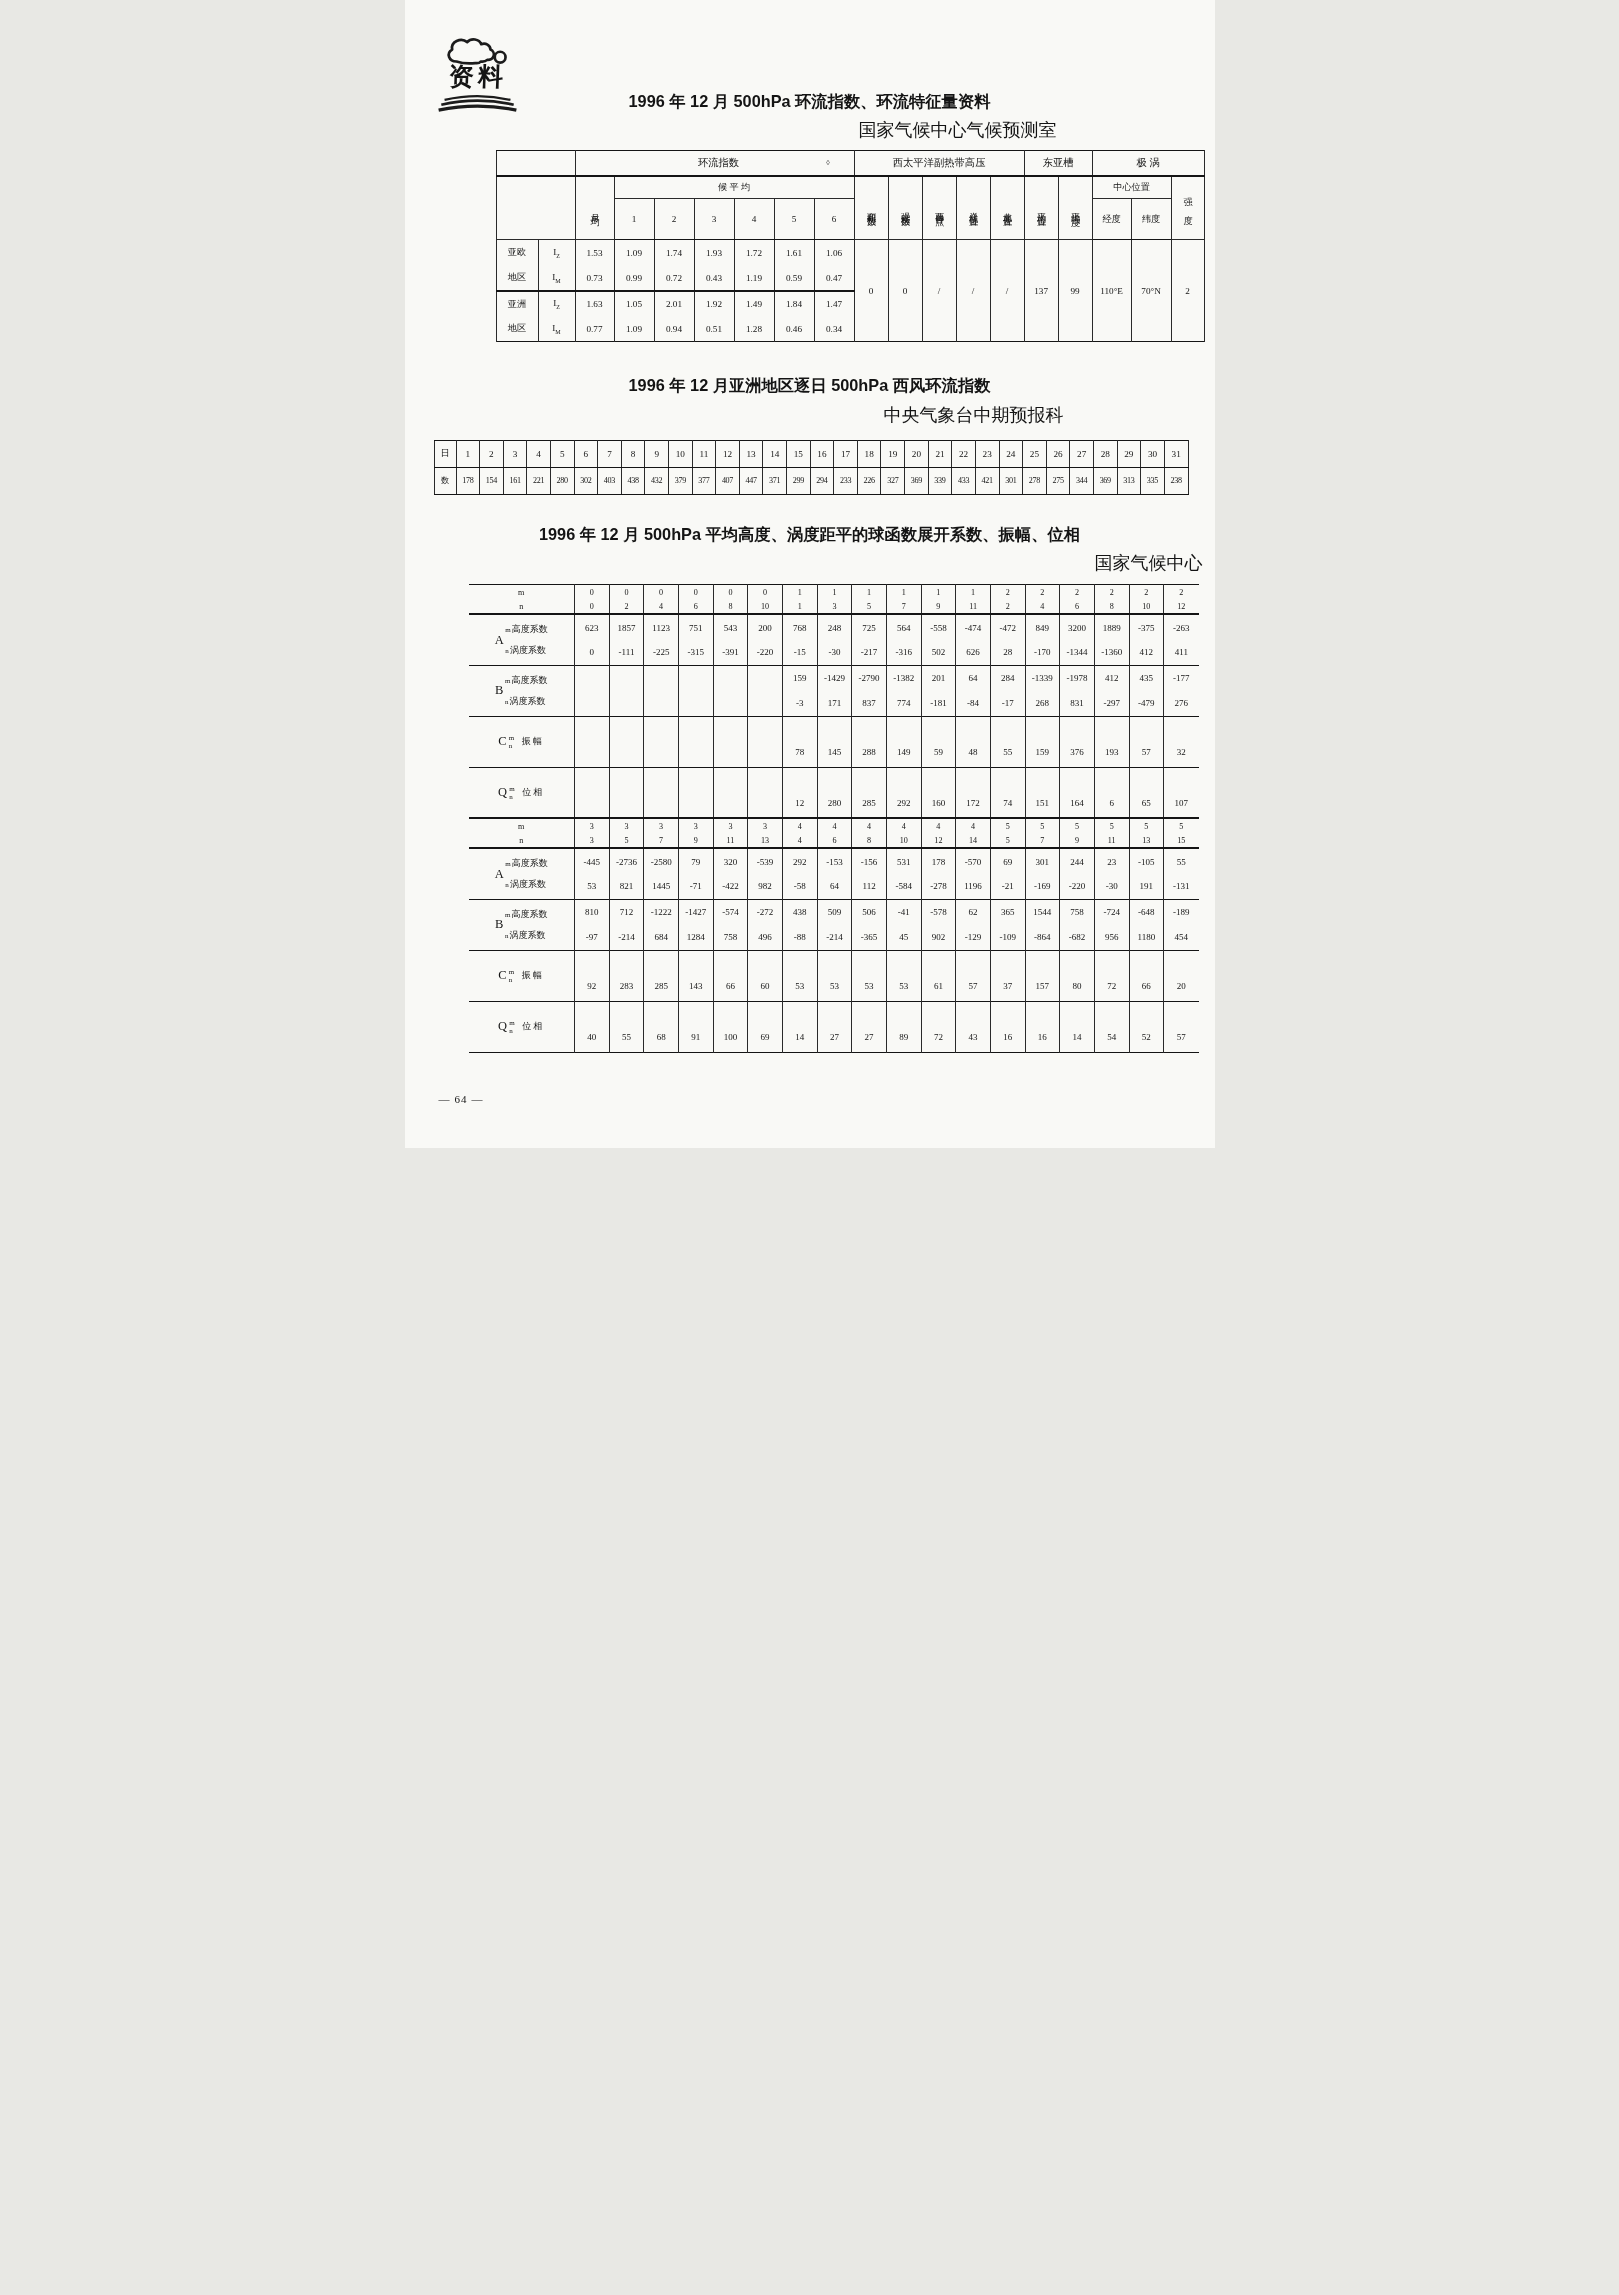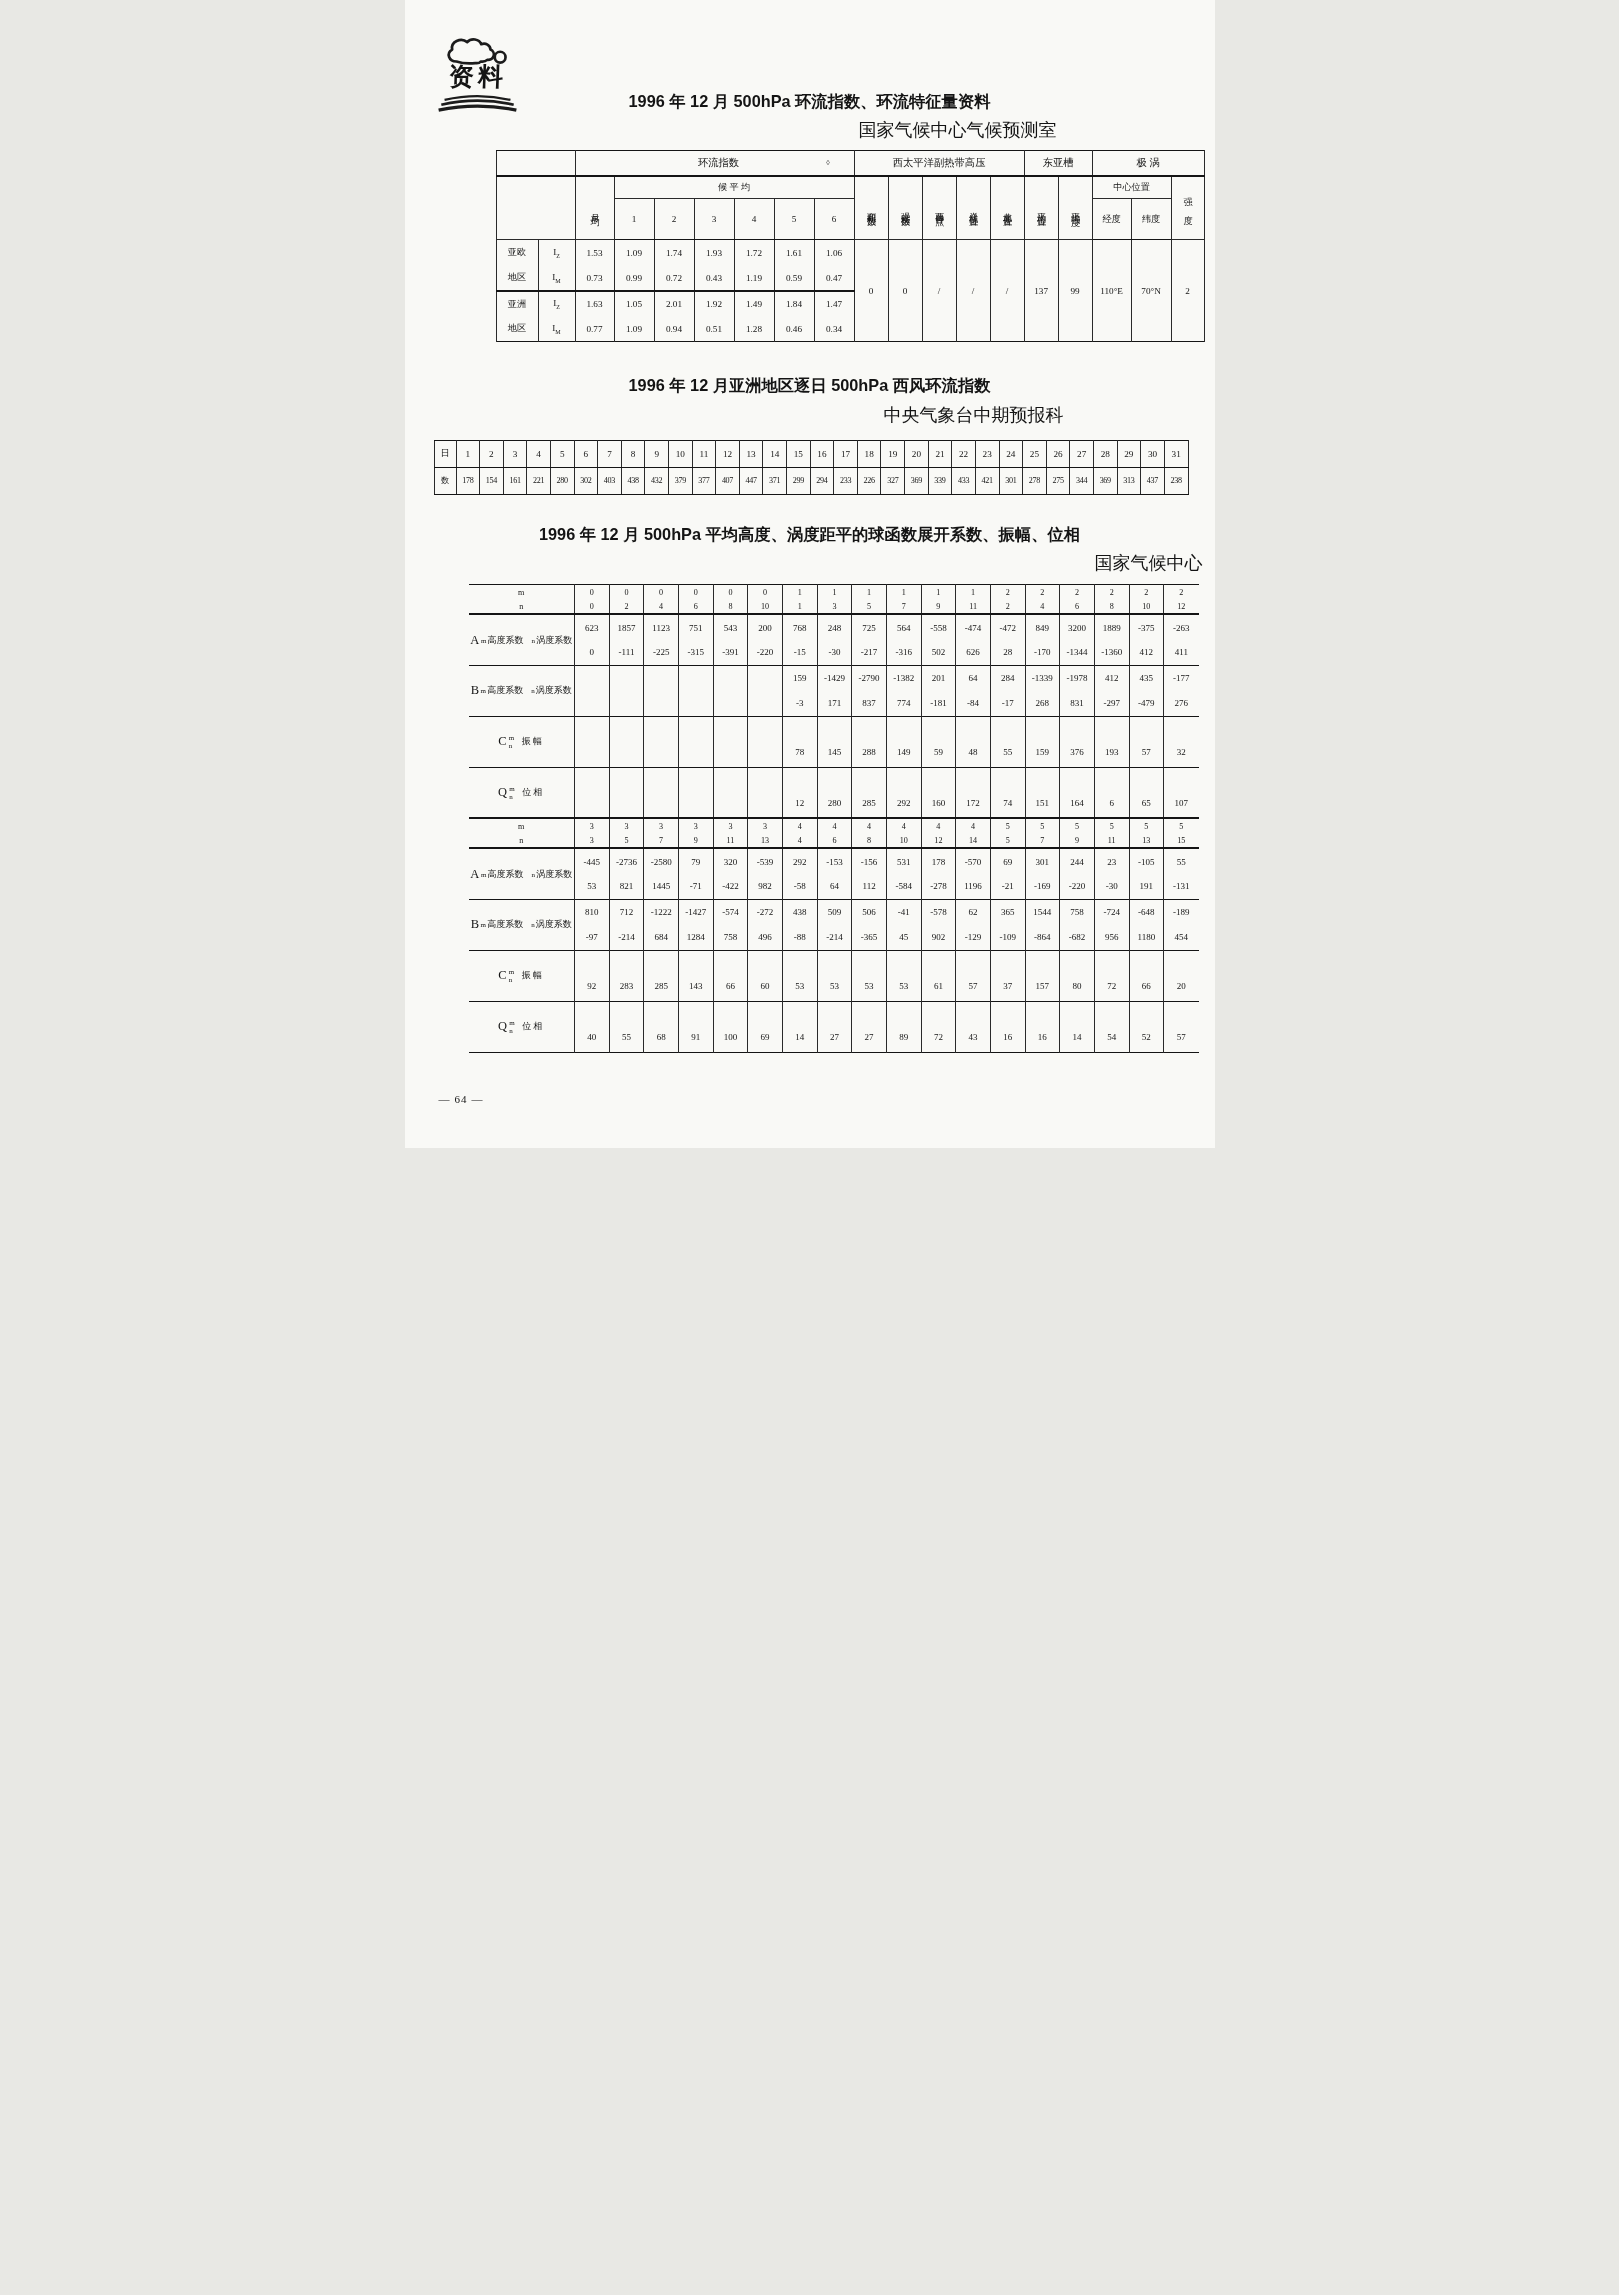--- a/index.html
+++ b/index.html
@@ -52,21 +52,21 @@
   .t3 td.lastc { border-right:none; }
   .t3 tr.top-solid td { border-top:1.9px solid #151515; }
   .t3 tr.top-dbl  td { border-top:2.2px double #151515; }
   .t3 tr.top-heavy td { border-top:1.4px solid #151515; }
   .t3 tr.rm td, .t3 tr.rn td { height:15px; font-size:8.1px; }
   .t3 tr.ra td, .t3 tr.rb td { height:25.5px; }
   .t3 tr.rc td, .t3 tr.rq td { height:51px; vertical-align:bottom; padding-bottom:9.8px; }
   .t3 tr td.lc { vertical-align:middle; padding-bottom:0; }
   .ab-label { display:flex; align-items:center; justify-content:center; gap:1.6px; }
   .big-letter { font-size:12.5px; }
-  .ab-lines { display:flex; flex-direction:row; gap:8.1px; text-align:left; }
+  .ab-lines { display:flex; flex-direction:column; gap:8.1px; text-align:left; }
   .ab-line .mn { font-size:7px; margin-right:1.1px; }
   .cq-label { display:flex; align-items:center; justify-content:center; gap:2.2px; }
   .mn-stack { display:flex; flex-direction:column; font-size:7px; line-height:1.15; align-items:flex-start; }
   .cq-text { margin-left:5.4px; letter-spacing:2.2px; }
   
   .pageno { margin:40px 0 30px 34px; font-size:11px; letter-spacing:1.1px; }
 </style>
 </head>
 <body>
 
@@ -314,21 +314,21 @@
           <td>369</td>
           <td>339</td>
           <td>433</td>
           <td>421</td>
           <td>301</td>
           <td>278</td>
           <td>275</td>
           <td>344</td>
           <td>369</td>
           <td>313</td>
-          <td>437</td>
+          <td>335</td>
           <td>238</td>
         </tr>
       </tbody>
   </table>
 
   <div class="title t-main" style="margin-top:29px">1996 年 12 月 500hPa 平均高度、涡度距平的球函数展开系数、振幅、位相</div>
   <div class="subtitle sub3">国家气候中心</div>
 
   <table class="t3">
     <colgroup id="t3cols">

